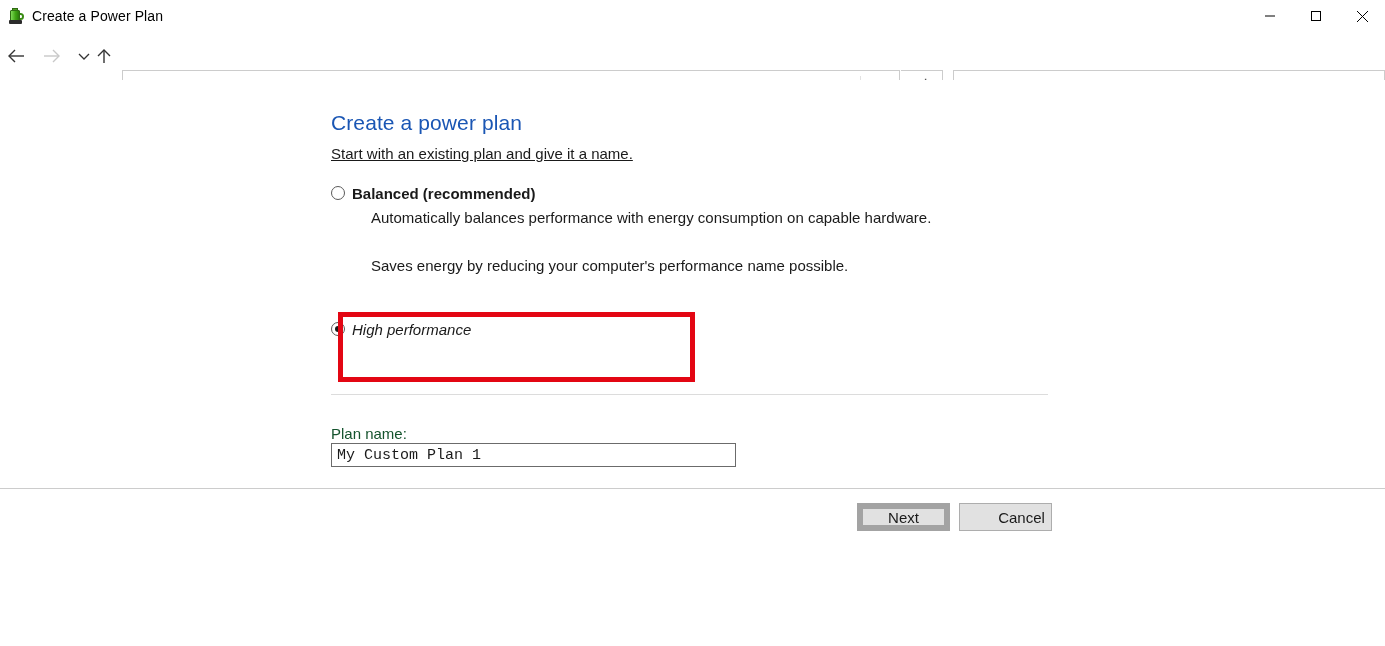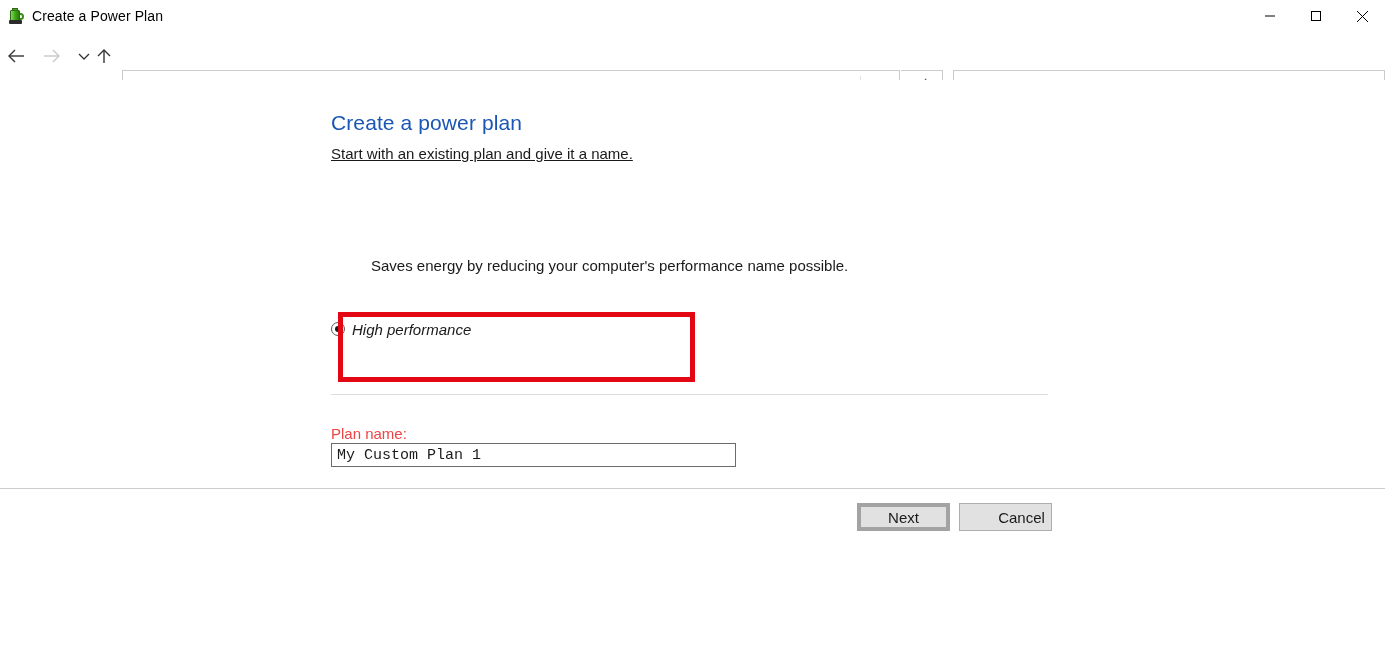--- a/index.html
+++ b/index.html
@@ -149,21 +149,21 @@
     width: 357px; height: 70px;
     border: 5px solid #e30613;
     pointer-events: none;
   }
 
   .inner-divider {
     position: absolute; left: 331px; top: 314px; width: 717px; height: 1px;
     background: #dcdcdc;
   }
   .planname-label {
-    position: absolute; left: 331px; top: 345px; font-size: 15px; color: #ef4444;
+    position: absolute; left: 331px; top: 345px; font-size: 15px; color: #14532d;
   }
   .planname-input {
     position: absolute; left: 331px; top: 363px; width: 405px; height: 24px;
     border: 1px solid #6b6b6b; background: #ffffff; outline: none;
     font-family: Liberation Mono, monospace; font-size: 15px; color: #1a1a1a;
     padding: 0 5px;
   }
 
   
   .footer-divider {
@@ -175,21 +175,21 @@
     background: #ffffff;
   }
   .btn {
     position: absolute; top: 14px; height: 28px;
     background: #e1e1e1;
     font-family: "Liberation Sans", sans-serif; font-size: 15px; color: #1a1a1a;
     display: flex; align-items: center; justify-content: center;
   }
   .btn-next {
     left: 857px; width: 93px;
-    border: 4px solid #a3a3a3;
+    border: 6px solid #a3a3a3;
   }
   .btn-cancel {
     left: 959px; width: 93px;
     border: 1px solid #adadad;
     padding-left: 32px;
   }
 </style>
 </head>
 <body>
 
@@ -309,20 +309,27 @@
       </svg>
     </span>
   </div>
 </div>
 
 <div class="content">
 
   <div class="page-title">Create a power plan</div>
   <div class="page-subtitle">Start with an existing plan and give it a name.</div>
 
+  <div class="opt" id="opt-balanced">
+    <div class="opt-head">
+      <span class="radio"></span>
+      <span class="opt-label bold">Balanced (recommended)</span>
+    </div>
+    <div class="opt-desc">Automatically balances performance with energy consumption on capable hardware.</div>
+  </div>
 
   <div class="opt" id="opt-powersaver">
     <div class="opt-desc">Saves energy by reducing your computer's performance name possible.</div>
   </div>
 
   <div class="opt" id="opt-highperf">
     <div class="opt-head">
       <span class="radio checked"></span>
       <span class="opt-label">High performance</span>
     </div>

